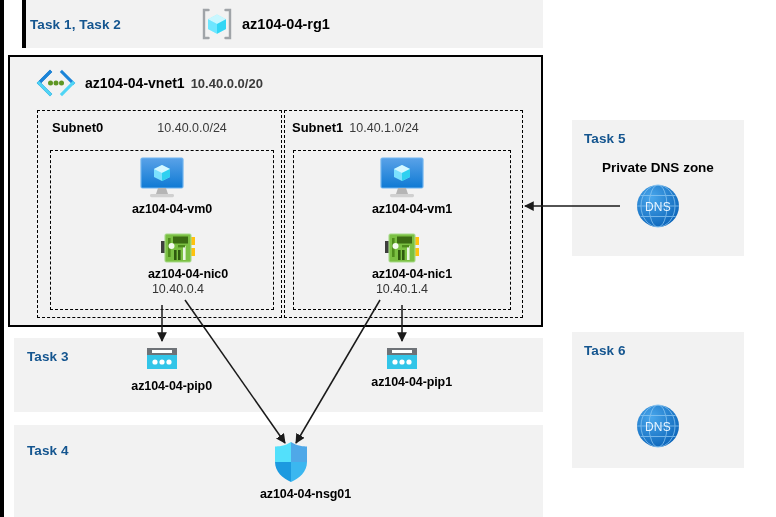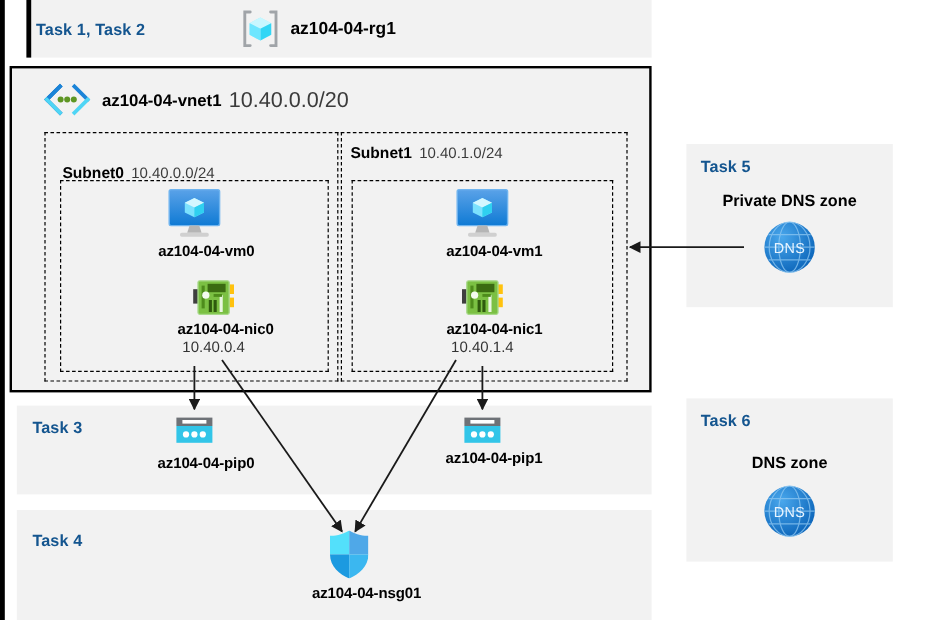--- a/index.html
+++ b/index.html
@@ -27,21 +27,21 @@
   }
   .node-name{
     color:#000000;font-weight:bold;font-size:12.5px;white-space:nowrap;
     text-align:right;letter-spacing:-.1px;
   }
   .node-sub{
     color:#333333;font-weight:normal;font-size:12.5px;white-space:nowrap;
     text-align:center;
   }
   .hdr-bold{color:#000000;font-weight:bold;font-size:14px;white-space:nowrap;}
-  .hdr-norm{color:#3b3b3b;font-weight:normal;font-size:18px;white-space:nowrap;}
+  .hdr-norm{color:#3b3b3b;font-weight:bold;font-size:13px;white-space:nowrap;}
   .sub-bold{color:#000000;font-weight:bold;font-size:13px;white-space:nowrap;}
   .sub-norm{color:#3b3b3b;font-weight:normal;font-size:12.5px;white-space:nowrap;}
   .panel-title{
     color:#000000;font-weight:bold;font-size:13.5px;white-space:nowrap;
     text-align:center;
   }
   .rg-name{color:#000000;font-weight:bold;font-size:14.5px;white-space:nowrap;}
 
   .row{display:flex;align-items:center;}
 
@@ -102,21 +102,21 @@
         <path d="M37 13 L26 24" stroke="#4fd5f5" stroke-width="3.1" stroke-linecap="square" fill="none"></path>
         <circle cx="14.5" cy="13" r="2.5" fill="#5e9624"></circle>
         <circle cx="20" cy="13" r="2.5" fill="#5e9624"></circle>
         <circle cx="25.5" cy="13" r="2.5" fill="#5e9624"></circle>
       </svg>
     </span>
     <span class="hdr-bold">az104-04-vnet1</span>
     <span class="hdr-norm" style="margin-left:6px;">10.40.0.0/20</span>
   </div>
 
-  <div class="abs row" style="left:52px;top:136px;">
+  <div class="abs row" style="left:52px;top:120px;gap:48px;">
     <span class="sub-bold">Subnet0</span>
     <span class="sub-norm" style="margin-left:6px;">10.40.0.0/24</span>
   </div>
 
   <div class="abs row" style="left:292px;top:120px;align-items:flex-end;">
     <span class="sub-bold">Subnet1</span>
     <span class="sub-norm" style="margin-left:6px;">10.40.1.0/24</span>
   </div>
 
   <div class="abs" style="left:112px;top:155px;width:100px;">
@@ -291,21 +291,20 @@
             <path d="M5.5 33.5 H40.5"></path>
           </g>
           <text x="23" y="27.5" text-anchor="middle" font-family="Liberation Sans, sans-serif" font-size="12" fill="#e8f4ff" letter-spacing="0.3">DNS</text>
         </svg>
       </span>
     </div>
   </div>
 
   <div class="abs task-label" style="left:584px;top:343px;">Task 6</div>
 
-  <div class="abs panel-title" style="left:572px;top:378px;width:172px;">DNS zone</div>
 
   <div class="abs" style="left:572px;top:403px;width:172px;">
     <div style="display:flex;justify-content:center;">
       <span>
         <svg width="46" height="46" viewBox="0 0 46 46" aria-hidden="true">
           <defs>
             <radialGradient id="dnsg2" cx="35%" cy="30%" r="78%">
               <stop offset="0" stop-color="#49a7ec"></stop>
                 <stop offset="1" stop-color="#0a63b8"></stop>
             </radialGradient>

